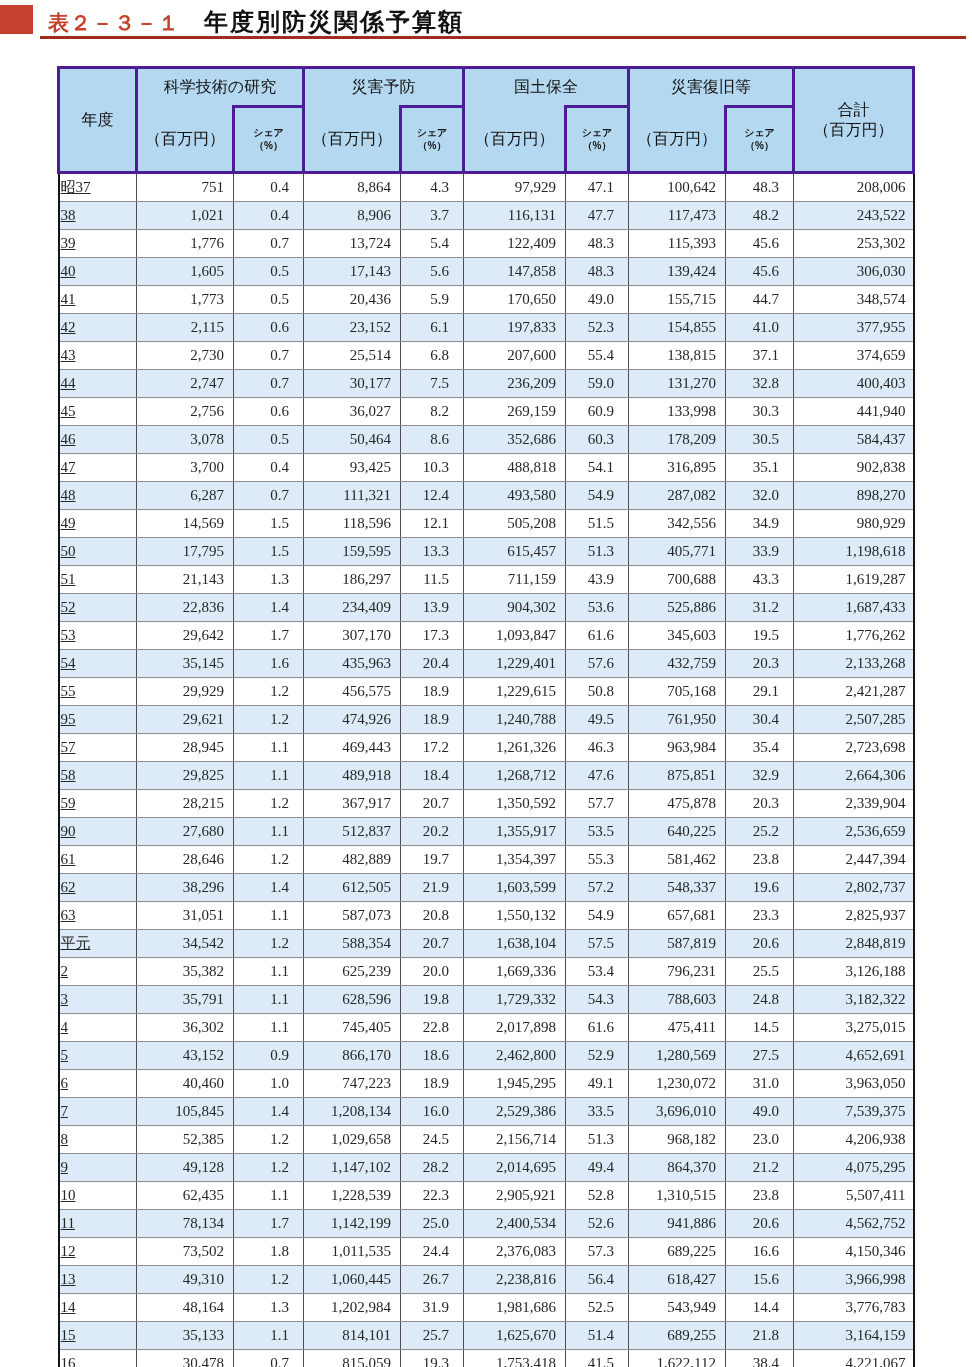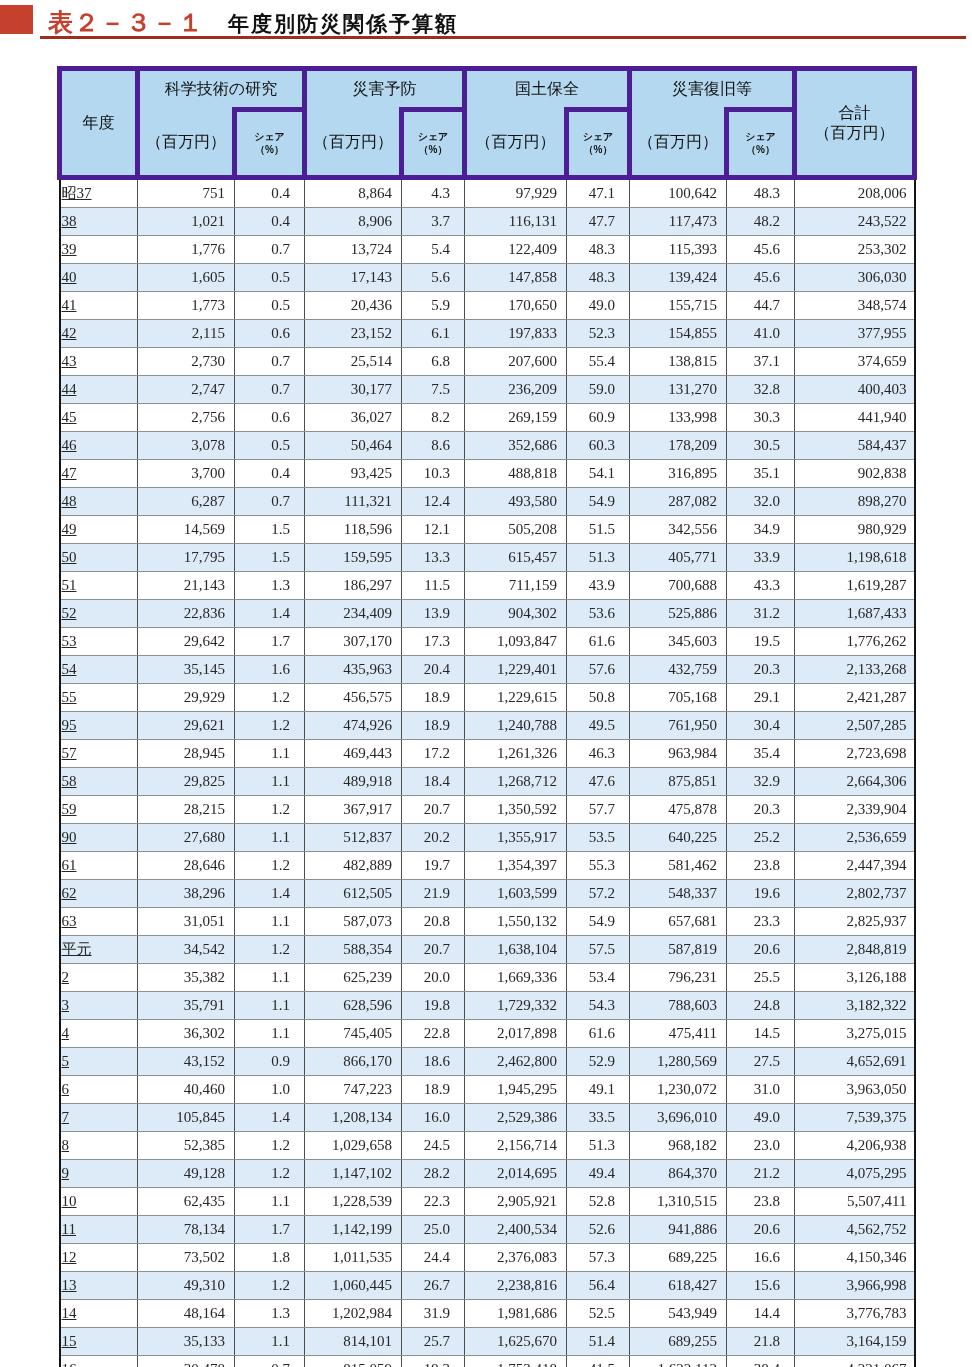--- a/index.html
+++ b/index.html
@@ -18,45 +18,45 @@
   .title-square {
     position: absolute; left: 0; top: 5px;
     width: 33px; height: 29px; background: #c5412d;
   }
   .title-row {
     position: absolute; left: 48px; top: 6px;
     display: flex; align-items: baseline; gap: 24px;
     white-space: nowrap;
   }
   .title-label {
-    color: #c5412d; font-weight: bold; font-size: 25px; letter-spacing: 1px;
+    color: #c5412d; font-weight: bold; font-size: 21px; letter-spacing: 1px;
   }
   .title-text {
-    color: #111; font-weight: bold; font-size: 21px; letter-spacing: 2px;
+    color: #111; font-weight: bold; font-size: 24px; letter-spacing: 2px;
   }
   .title-rule {
     position: absolute; left: 40px; top: 36px;
     width: 926px; height: 3px; background: #9e2d1f;
   }
 
   
   table.budget {
     border-collapse: collapse;
     table-layout: fixed;
     width: 855px;
     margin: 22px 0 0 57px;
     border: 2px solid #141414;
   }
   table.budget th {
     background: #b4d8ef;
     font-weight: normal;
     font-size: 16px;
     color: #111;
     text-align: center;
-    border: 5px solid #4c1d95;
+    border: 3px solid #4c1d95;
     line-height: 1.25;
   }
   thead tr.group-row th { height: 34px; }
   thead tr.sub-row th { height: 61px; }
   thead th.group  { border-bottom: none; }
   thead th.amount { border-top: none; }
   thead th.share  { font-size: 10px; font-weight: bold; }
   thead th.yearh, thead th.totalh { vertical-align: middle; }
 
   table.budget td {

